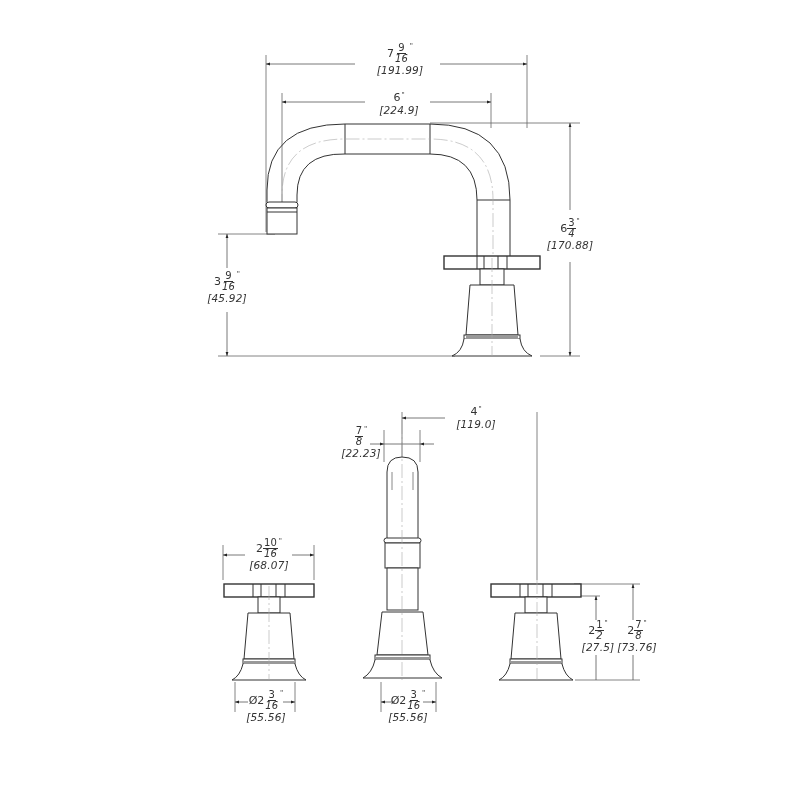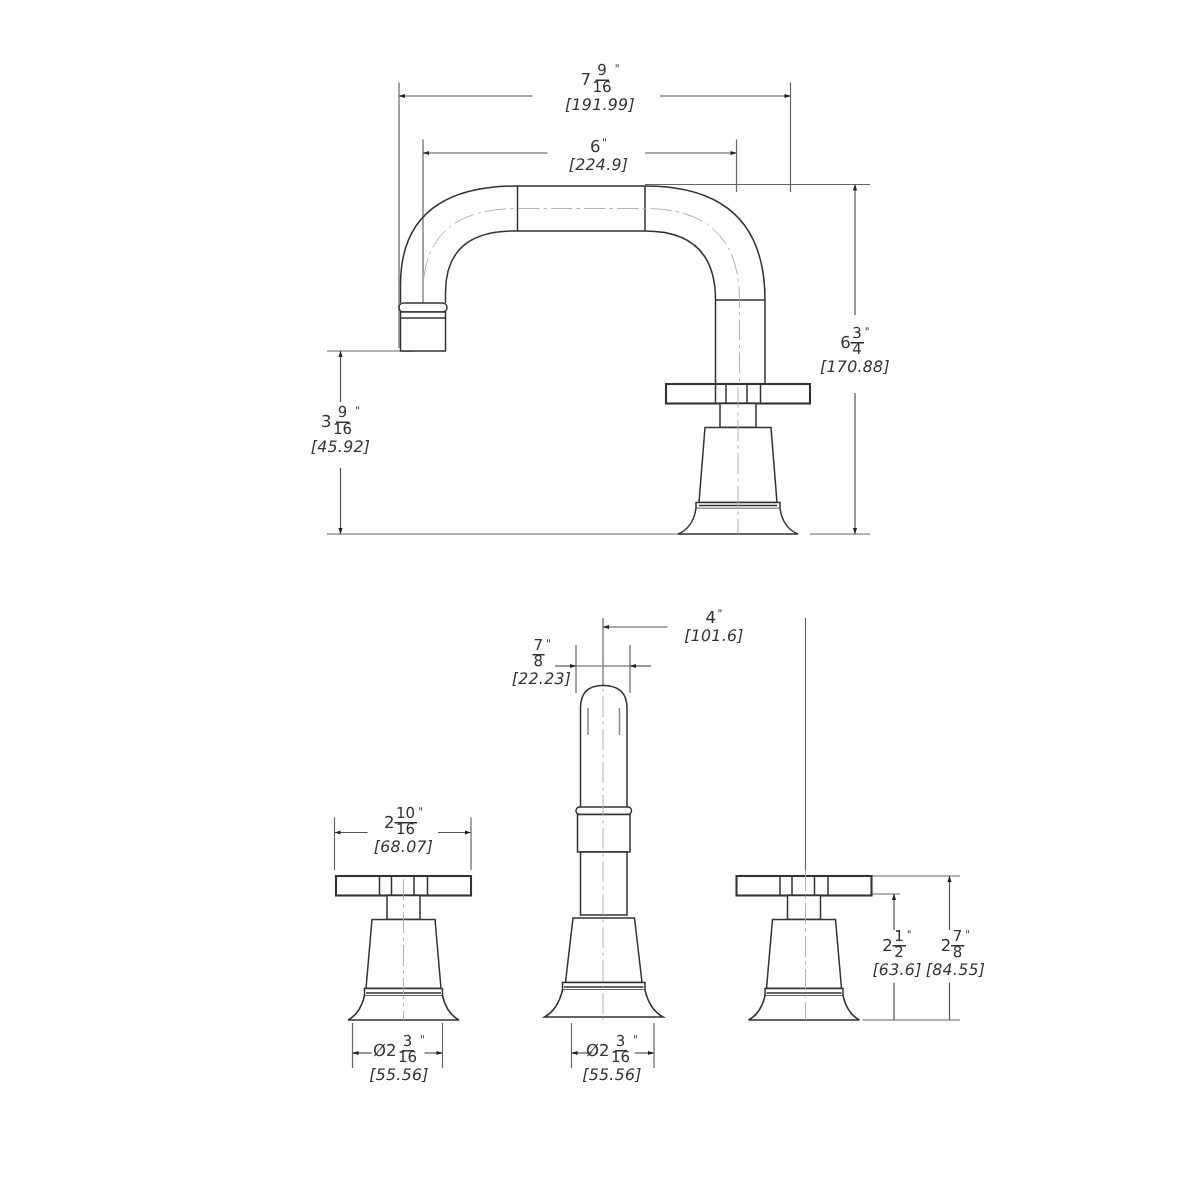--- a/index.html
+++ b/index.html
@@ -3,21 +3,21 @@
 <meta charset="utf-8">
 <style>
   html, body { margin: 0; padding: 0; background: #ffffff; }
   body { width: 800px; height: 800px; position: relative; overflow: hidden;
          font-family: "DejaVu Sans", sans-serif; }
   #drawing { position: absolute; left: 0; top: 0; width: 800px; height: 800px; }
   .dimtext { position: absolute; color: #333; text-align: center; font-size: 10.5px; line-height: 1.05; }
   .dimtext .whole { font-size: 11px; vertical-align: middle; }
   .frac { display: inline-flex; flex-direction: column; align-items: center; vertical-align: middle; font-size: 10px; line-height: 1; }
   .frac .num { border-bottom: 1px solid #333; padding: 0 1px; }
-  .frac .den { padding: 0 1px; }
+  .frac .den { padding: 0 1px; font-style: italic; }
   .inch { font-size: 7px; vertical-align: top; margin-left: 1px; }
   .mm { display: block; font-size: 10.5px; margin-top: 1px; letter-spacing: 0.2px; font-style: italic; }
 </style>
 </head>
 <body>
 
 <svg id="drawing" viewBox="0 0 800 800" xmlns="http://www.w3.org/2000/svg">
   <defs>
     <marker id="arr" viewBox="0 0 10 10" refX="10" refY="5" markerWidth="8" markerHeight="5" orient="auto-start-reverse">
       <path d="M0,1.5 L10,5 L0,8.5 z" fill="#222"></path>
@@ -180,21 +180,21 @@
 <div class="dimtext" style="left:195px;top:271px;width:64px;">
   <span class="whole">3</span><span class="frac">
       <span class="num">9</span>
       <span class="den">16</span>
     </span><span class="inch">"</span>
   <span class="mm">[45.92]</span>
 </div>
 
 <div class="dimtext" style="left:446px;top:406px;width:60px;">
   <span class="whole">4</span><span class="inch">"</span>
-  <span class="mm">[101.6]</span>
+  <span class="mm">[119.0]</span>
 </div>
 
 <div class="dimtext" style="left:334px;top:426px;width:54px;">
   <span class="frac">
       <span class="num">7</span>
       <span class="den">8</span>
     </span><span class="inch">"</span>
   <span class="mm">[22.23]</span>
 </div>
 
@@ -204,29 +204,29 @@
       <span class="den">16</span>
     </span><span class="inch">"</span>
   <span class="mm">[68.07]</span>
 </div>
 
 <div class="dimtext" style="left:578px;top:620px;width:40px;">
   <span class="whole">2</span><span class="frac">
       <span class="num">1</span>
       <span class="den">2</span>
     </span><span class="inch">"</span>
-  <span class="mm">[63.6]</span>
+  <span class="mm">[27.5]</span>
 </div>
 
 <div class="dimtext" style="left:614px;top:620px;width:46px;">
   <span class="whole">2</span><span class="frac">
       <span class="num">7</span>
       <span class="den">8</span>
     </span><span class="inch">"</span>
-  <span class="mm">[84.55]</span>
+  <span class="mm">[73.76]</span>
 </div>
 
 <div class="dimtext" style="left:242px;top:690px;width:48px;">
   <span class="whole">Ø</span><span class="whole">2</span><span class="frac">
       <span class="num">3</span>
       <span class="den">16</span>
     </span><span class="inch">"</span>
   <span class="mm">[55.56]</span>
 </div>
 

